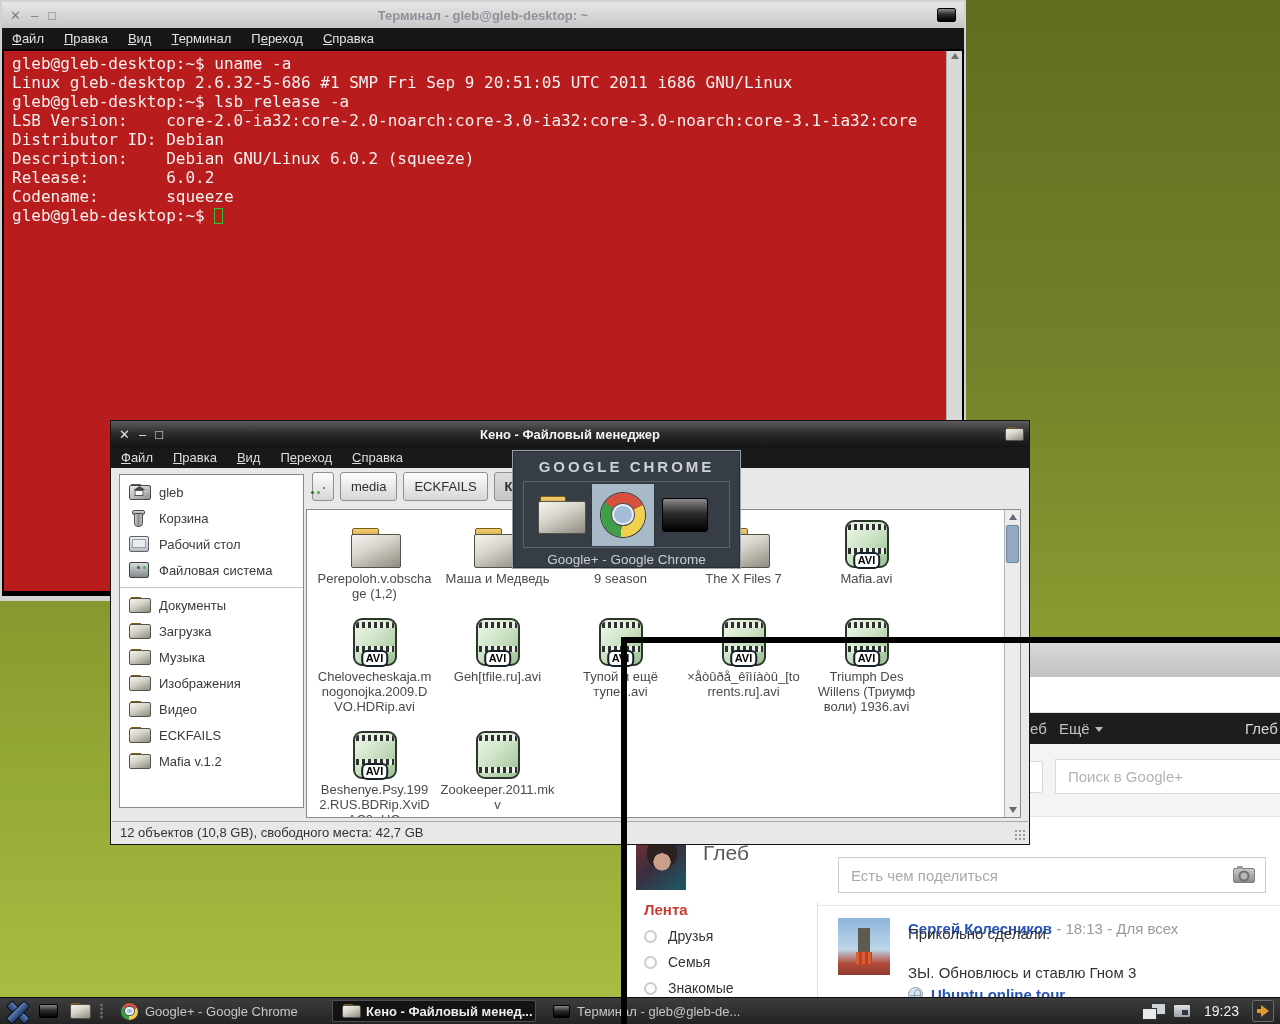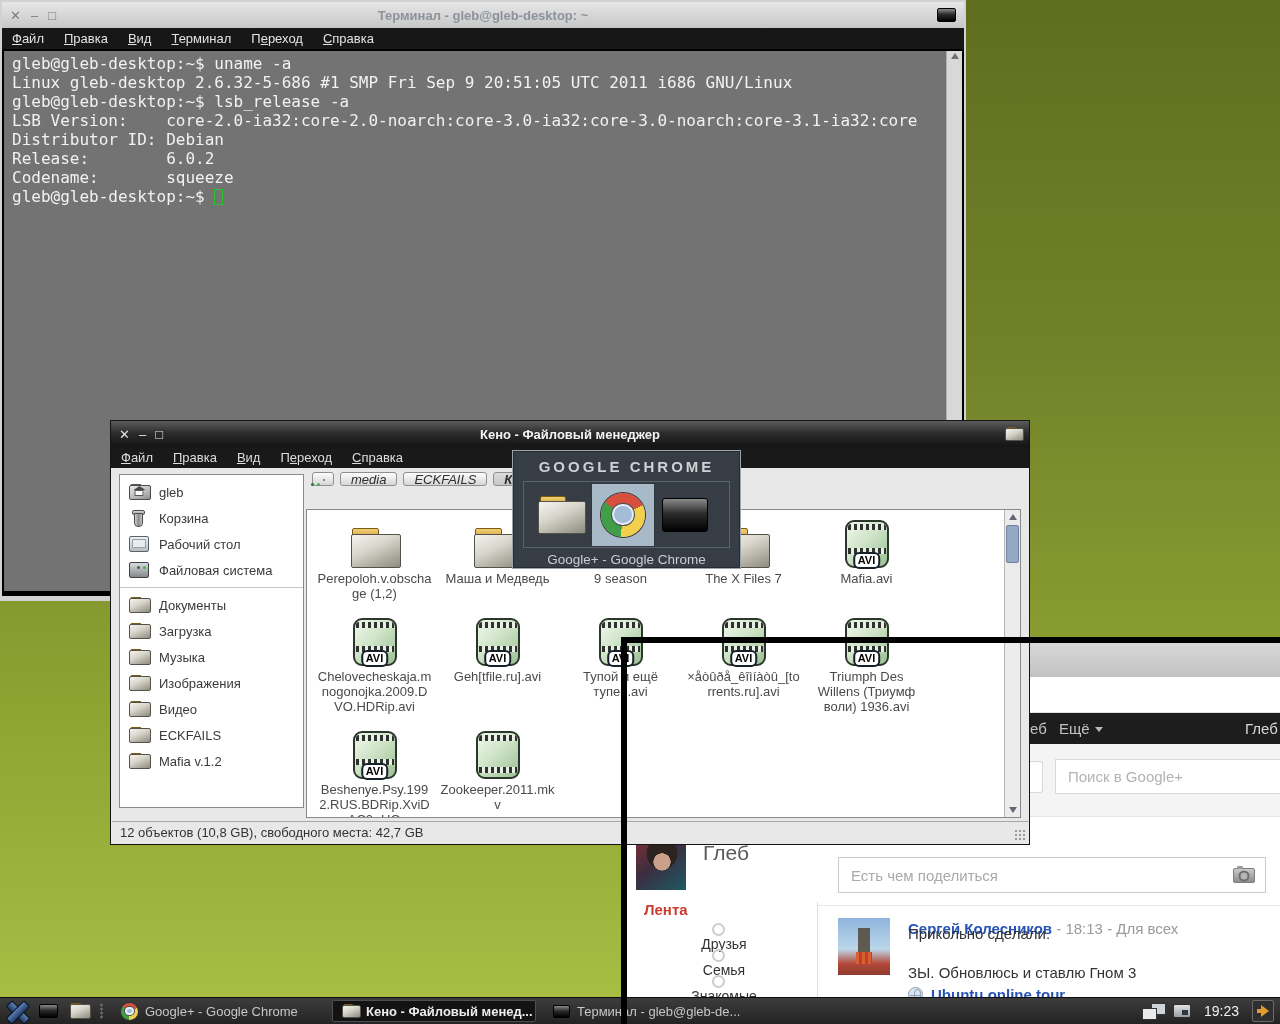--- a/index.html
+++ b/index.html
@@ -84,21 +84,21 @@
   .terminal-win{position:absolute;left:0;top:0;width:966px;height:601px;z-index:1;
     border:2px solid #d2d2d2;border-bottom-width:5px;background:#000;}
   .t-titlebar{height:26px;background:linear-gradient(#e6e6e6,#c7c7c7);display:flex;align-items:center;
     padding:0 8px;position:relative;}
   .t-controls{display:flex;gap:10px;color:#7c7c7c;font-size:13px;}
   .t-title{position:absolute;left:0;right:0;text-align:center;color:#8d939a;font-weight:bold;font-size:13px;}
   .t-title-icon{position:absolute;right:8px;top:6px;width:19px;height:14px;}
   .t-menubar{height:21px;background:#171717;display:flex;align-items:center;color:#e3e3e3;font-size:13px;}
   .menu-item{padding:0 10px;cursor:default;}
   .accel{text-decoration:underline;}
-  .t-content{position:absolute;left:2px;right:2px;top:49px;bottom:5px;background:#737373;
+  .t-content{position:absolute;left:2px;right:2px;top:49px;bottom:5px;background:#b91c1c;
     padding:3px 24px 0 8px;overflow:hidden;}
   .tline{white-space:pre;font-family:"DejaVu Sans Mono",monospace;font-size:16px;line-height:19px;color:#f2f2f2;}
   .cursor{display:inline-block;width:9px;height:16px;border:1px solid #2ec22e;vertical-align:-3px;}
   .t-scroll{position:absolute;right:0;top:0;bottom:0;width:16px;background:#d8d8d8;border-left:1px solid #b0b0b0;}
   .t-scroll .up{position:absolute;top:2px;left:4px;width:0;height:0;
     border-left:4px solid transparent;border-right:4px solid transparent;border-bottom:6px solid #6f6f6f;}
   .t-scroll .dn{position:absolute;bottom:2px;left:4px;width:0;height:0;
     border-left:4px solid transparent;border-right:4px solid transparent;border-top:6px solid #6f6f6f;}
 
   
@@ -119,21 +119,21 @@
   .search-input::placeholder{color:#b3b3b3;}
   .cw-body{top:174px;bottom:0;background:#fff;overflow:hidden;}
   .gp-avatar{position:absolute;left:9px;top:21px;width:50px;height:52px;
     background:
       radial-gradient(circle at 52% 46%,#caa08a 0 22%,transparent 23%),
       radial-gradient(circle at 52% 30%,#2c2320 0 34%,transparent 35%),
       linear-gradient(140deg,#7d2f33 0%,#3a2e3f 45%,#1d5a66 100%);}
   .gp-name{position:absolute;left:76px;top:24px;font-size:21px;color:#5a5a5a;}
   .gp-feed-title{position:absolute;left:17px;top:84px;font-size:15px;font-weight:bold;color:#ca3b2e;}
   .gp-feed-list{position:absolute;left:17px;top:106px;width:160px;}
-  .feed-item{display:flex;align-items:center;height:26px;font-size:14px;color:#333;flex-direction:column;}
+  .feed-item{display:flex;align-items:center;height:26px;font-size:14px;color:#333;}
   .feed-circle{width:13px;height:13px;border:2px solid #ccc;border-radius:50%;margin-right:11px;flex:none;}
   .gp-divider{position:absolute;left:190px;top:85px;bottom:0;width:1px;background:#d9e0e6;}
   .share-input{position:absolute;left:211px;top:40px;width:428px;height:36px;background:#fff;
     border:1px solid #ccc;font-size:15px;color:#666;padding:0 40px 0 12px;outline:none;}
   .share-input::placeholder{color:#a9a9a9;}
   .share-camera{position:absolute;left:606px;top:51px;}
   .stream-rule{position:absolute;left:191px;right:0;top:88px;height:1px;background:#e8e8e8;}
   .post-avatar{position:absolute;left:211px;top:101px;width:52px;height:57px;
     background:
       linear-gradient(180deg,#8fb5dc 0%,#bcd6ea 55%,#b24a3a 80%,#8e3a2e 100%);}
@@ -151,23 +151,23 @@
   .fm-win{position:absolute;left:110px;top:420px;width:920px;height:425px;z-index:3;
     border:1px solid #141414;background:#e8e8e8;}
   .fm-titlebar{height:26px;background:linear-gradient(#5c5c5c 0%,#2b2b2b 48%,#141414 100%);
     display:flex;align-items:center;padding:0 8px;position:relative;}
   .fm-controls{display:flex;gap:9px;color:#e3e3e3;font-size:13px;z-index:1;}
   .fm-title{position:absolute;left:0;right:0;text-align:center;color:#f3f3f3;font-weight:bold;font-size:13px;}
   .fm-title-icon{position:absolute;right:7px;top:6px;width:17px;height:14px;}
   .fm-menubar{height:21px;background:#191919;display:flex;align-items:center;color:#dedede;font-size:13px;}
   .fm-main{position:absolute;left:1px;right:1px;top:47px;bottom:24px;background:#e8e8e8;}
   .fm-pathbar{position:absolute;left:200px;top:4px;height:30px;display:flex;gap:6px;}
-  .path-btn{display:flex;align-items:center;justify-content:center;gap:4px;height:14px;padding:0 10px;
+  .path-btn{display:flex;align-items:center;justify-content:center;gap:4px;height:29px;padding:0 10px;
     background:linear-gradient(#fdfdfd,#d6d6d6);border:1px solid #8f8f8f;border-radius:3px;
-    font-size:13px;color:#2e2e2e;font-family:"Liberation Sans",sans-serif;cursor:default;font-style:italic;}
+    font-size:13px;color:#2e2e2e;font-family:"Liberation Sans",sans-serif;cursor:default;}
   .path-btn.active{font-weight:bold;background:linear-gradient(#dcdcdc,#c6c6c6);}
   .fm-sidebar{position:absolute;left:7px;top:6px;width:185px;bottom:12px;background:#fff;
     border:1px solid #8a8a8a;overflow:hidden;padding-top:4px;}
   .side-item{display:flex;align-items:center;height:26px;padding-left:9px;font-size:13px;color:#3a3a3a;}
   .side-item .ic{width:20px;height:16px;margin-right:10px;}
   .side-item .ic-trash{width:15px;height:18px;margin-left:2px;margin-right:13px;}
   .side-sep{height:1px;background:#c6c6c6;margin:4px 0;}
   .fm-content{position:absolute;left:194px;top:41px;right:7px;bottom:2px;background:#fff;
     border:1px solid #8a8a8a;overflow:hidden;}
   .fm-grid{margin:8px 20px 0 6px;display:grid;grid-template-columns:repeat(5,123px);align-items:start;}
@@ -252,20 +252,21 @@
         <span class="menu-item"><span class="accel">Т</span>ерминал</span>
         <span class="menu-item">П<span class="accel">е</span>реход</span>
         <span class="menu-item"><span class="accel">С</span>правка</span>
       </div>
     <div class="t-content">
         <div class="tline">gleb@gleb-desktop:~$ uname -a</div>
         <div class="tline">Linux gleb-desktop 2.6.32-5-686 #1 SMP Fri Sep 9 20:51:05 UTC 2011 i686 GNU/Linux</div>
         <div class="tline">gleb@gleb-desktop:~$ lsb_release -a</div>
         <div class="tline">LSB Version:    core-2.0-ia32:core-2.0-noarch:core-3.0-ia32:core-3.0-noarch:core-3.1-ia32:core</div>
         <div class="tline">Distributor ID: Debian</div>
+        <div class="tline">Description:    Debian GNU/Linux 6.0.2 (squeeze)</div>
         <div class="tline">Release:        6.0.2</div>
         <div class="tline">Codename:       squeeze</div>
         <div class="tline">gleb@gleb-desktop:~$ <span class="cursor"></span></div>
       </div>
     <div class="t-scroll" style="position:absolute;right:2px;top:49px;bottom:5px;">
       <span class="up"></span>
       <span class="dn"></span>
     </div>
   </div>
 

